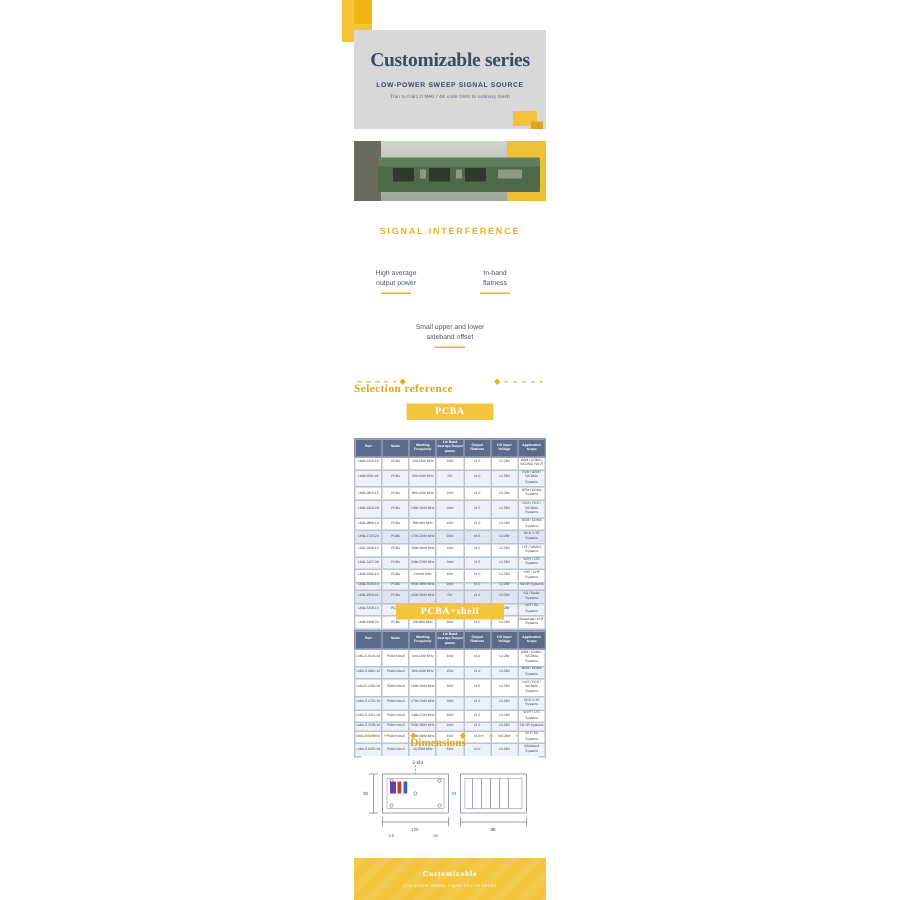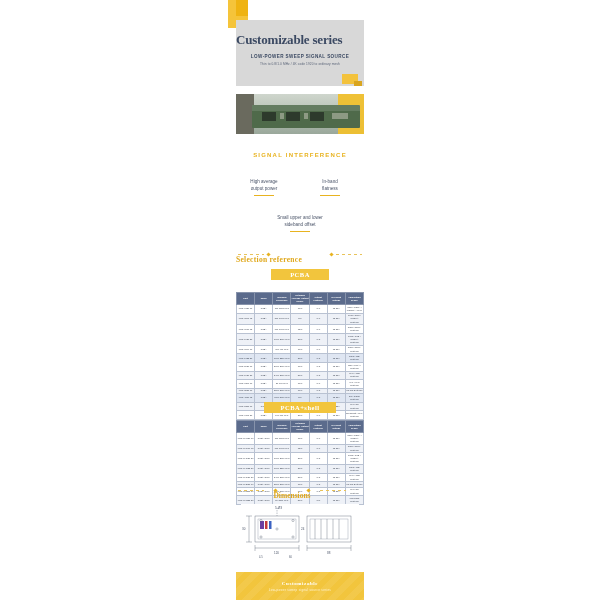--- a/index.html
+++ b/index.html
@@ -21,21 +21,21 @@
   .corner-deco2 { position: absolute; top: 0; left: 236px; width: 12px; height: 16px; background: #efb312; }
 
   
   .hero {
     position: absolute; left: 236px; top: 20px; width: 128px; height: 66px;
     background: #d8d8d8;
     overflow: hidden;
   }
   .hero-title {
     position: absolute; left: 0; top: 12px; width: 100%;
-    text-align: left;
+    text-align: center;
     font-family: "Liberation Serif", serif;
     font-weight: bold;
     font-size: 13px;
     color: #3c4a63;
     letter-spacing: -0.2px;
     white-space: nowrap;
   }
   .hero-sub {
     position: absolute; left: 0; top: 34px; width: 100%;
     text-align: center;

